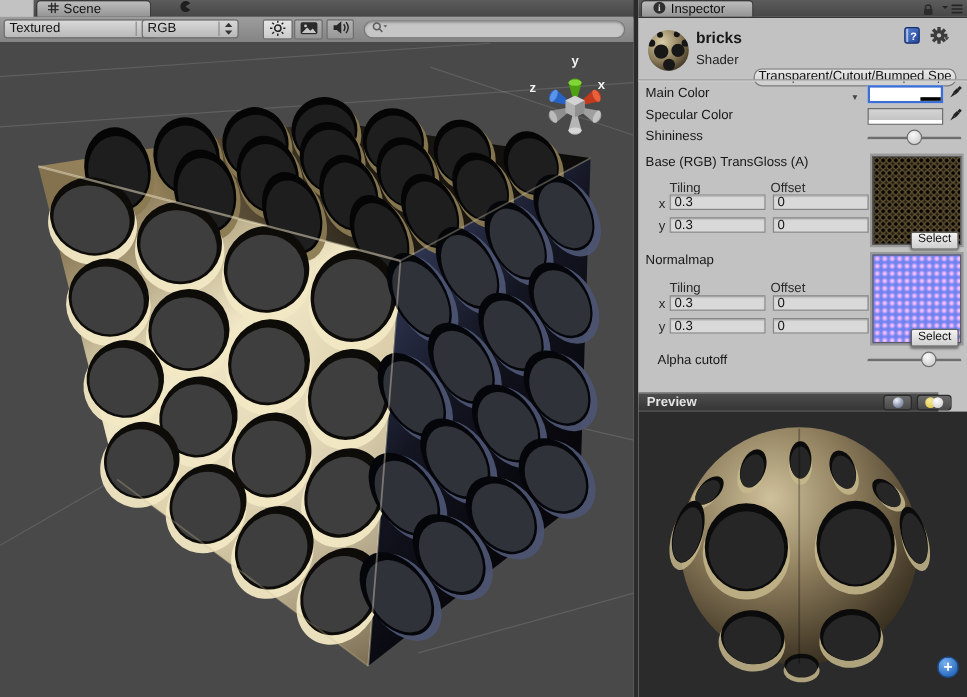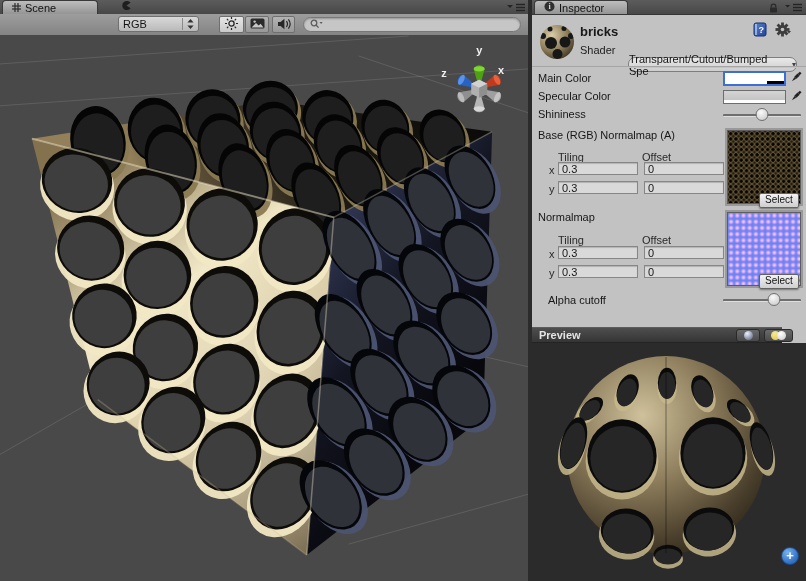--- a/index.html
+++ b/index.html
@@ -54,40 +54,40 @@
     background-image:radial-gradient(circle at 50% 42%,#f6c4ff 0.7px,#ab8ff6 2.1px,#5e8bf0 3.1px,rgba(0,0,0,0) 3.7px);
     background-size:6.2px 6.2px;}
   .selectbtn{position:absolute;height:13px;padding:0 5px;font-size:10px;line-height:12px;color:#111;
              background:linear-gradient(#f2f2f2,#cfcfcf);border:1px solid #636363;border-radius:2px;
              box-shadow:0 1px 2px rgba(0,0,0,.4);}
   .field{position:absolute;height:13px;box-sizing:border-box;border:1px solid #868686;background:#d9d9d9;
          box-shadow:inset 0 1px 1px rgba(0,0,0,.18);font:11px "Liberation Sans",sans-serif;color:#161616;
          padding:0 3px;outline:none;}
   .colhead{position:absolute;color:#2a2a2a;}
   .shaderdd{position:absolute;left:96px;top:43px;width:169px;height:15px;border:1px solid #7d7d7d;border-radius:7px;
-            background:linear-gradient(#e9e9e9,#cdcdcd);display:flex;align-items:center;justify-content:flex-end;
-            gap:16px;color:#141414;box-sizing:border-box;}
+            background:linear-gradient(#e9e9e9,#cdcdcd);display:flex;align-items:center;justify-content:space-between;
+            gap:6px;color:#141414;box-sizing:border-box;flex-direction:column;}
   
   #prevhead{position:absolute;left:0;top:327px;width:250px;height:16px;
             background:linear-gradient(#4e4e4e,#353535);border-top:1px solid #5c5c5c;border-bottom:1px solid #232323;box-sizing:border-box;}
   #prevbody{position:absolute;left:0;top:343px;width:274px;height:238px;background:#2b2b2b;}
   .prevbtn{position:absolute;top:1px;height:13px;border-radius:3px;background:linear-gradient(#6a6a6a,#4a4a4a);
            border:1px solid #2a2a2a;display:flex;align-items:center;justify-content:center;box-sizing:border-box;}
   .plusbtn{position:absolute;left:249px;top:204px;width:18px;height:18px;border-radius:50%;
            background:radial-gradient(circle at 35% 28%,#79b2ef,#2f6fc2 70%);border:1px solid #1c4c8f;
            color:#fff;font-size:13px;font-weight:bold;line-height:16px;text-align:center;box-sizing:border-box;}
   .menu-icon svg{display:block;}
   .hdr-sep{position:absolute;left:0;top:66px;width:274px;height:2px;background:linear-gradient(#979797,#d2d2d2);}
 </style>
 </head>
 <body>
 
 <div id="app">
 
-  <div class="abs" style="left:0;top:0;width:528px;height:501px;">
+  <div class="abs" style="left:0;top:0;width:528px;height:501px;padding-left:28px;">
     <div class="tabstrip" style="width:528px;position:relative;">
       <div class="tab active" style="left:2px;width:96px;box-sizing:border-box;">
         <span><svg width="9" height="9">
               <g stroke="#2c2c2c" stroke-width="1.2">
                 <line x1="3" y1="0" x2="3" y2="9"></line>
                 <line x1="6" y1="0" x2="6" y2="9"></line>
                 <line x1="0" y1="3" x2="9" y2="3"></line>
                 <line x1="0" y1="6" x2="9" y2="6"></line>
               </g>
             </svg></span>
@@ -105,20 +105,29 @@
             <g stroke="#242424" stroke-width="1.4">
               <line x1="11" y1="2.5" x2="20" y2="2.5"></line>
               <line x1="11" y1="5.5" x2="20" y2="5.5"></line>
               <line x1="11" y1="8.5" x2="20" y2="8.5"></line>
             </g>
           </svg>
       </div>
     </div>
 
     <div class="toolbar">
+      <div class="dropdown" style="left:3px;width:127px;">
+        <span>Textured</span>
+        <span class="dd-arrows">
+            <svg width="7" height="10">
+              <path d="M3.5,0 L6.6,3.6 H0.4 Z" fill="#333"></path>
+              <path d="M3.5,10 L0.4,6.4 H6.6 Z" fill="#333"></path>
+            </svg>
+          </span>
+      </div>
       <div class="dropdown" style="left:118px;width:81px;align-items:center;">
         <span>RGB</span>
         <span class="dd-arrows">
             <svg width="7" height="10">
               <path d="M3.5,0 L6.6,3.6 H0.4 Z" fill="#333"></path>
               <path d="M3.5,10 L0.4,6.4 H6.6 Z" fill="#333"></path>
             </svg>
           </span>
       </div>
       <div class="tbtn active" style="left:219px;width:25px;">
@@ -604,21 +613,21 @@
           </g>
         </svg>
     </span>
 
     <div class="row-label" style="left:6px;top:108px;">Shininess</div>
     <div class="slider" style="top:108px;">
       <div class="track"></div>
       <div class="thumb" style="left: 50%;"></div>
     </div>
 
-    <div class="row-label" style="left:6px;top:129px;">Base (RGB) Normalmap (A)</div>
+    <div class="row-label" style="left:6px;top:129px;">Base (RGB) TransGloss (A)</div>
     <div class="texthumb tex-bricks" style="top:130px;"></div>
     <div class="selectbtn" style="left:227px;top:193px;">Select</div>
 
     <div class="colhead" style="left:26px;top:151px;">Tiling</div>
     <div class="colhead" style="left:110px;top:151px;">Offset</div>
     <div class="colhead" style="left:17px;top:164px;">x</div>
     <input class="field" style="left: 26px; top: 162px; width: 80px;" value="0.3">
     <input class="field" style="left: 112px; top: 162px; width: 80px;" value="0">
     <div class="colhead" style="left:17px;top:183px;">y</div>
     <input class="field" style="left: 26px; top: 181px; width: 80px;" value="0.3">

